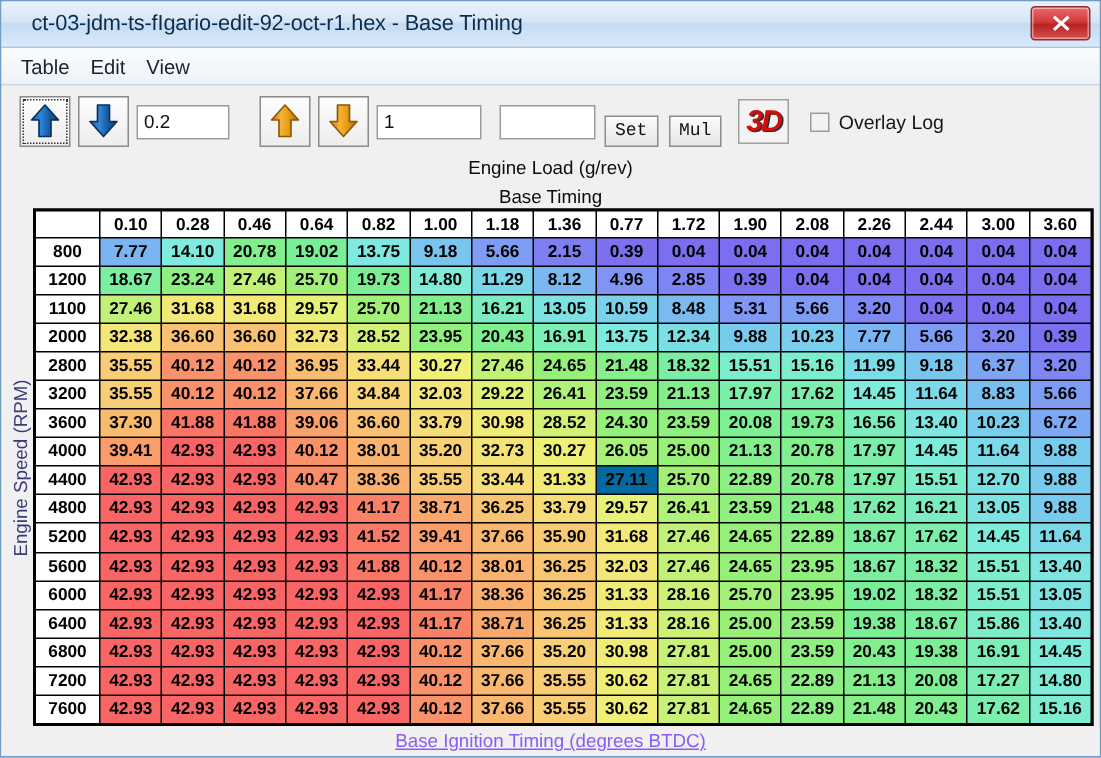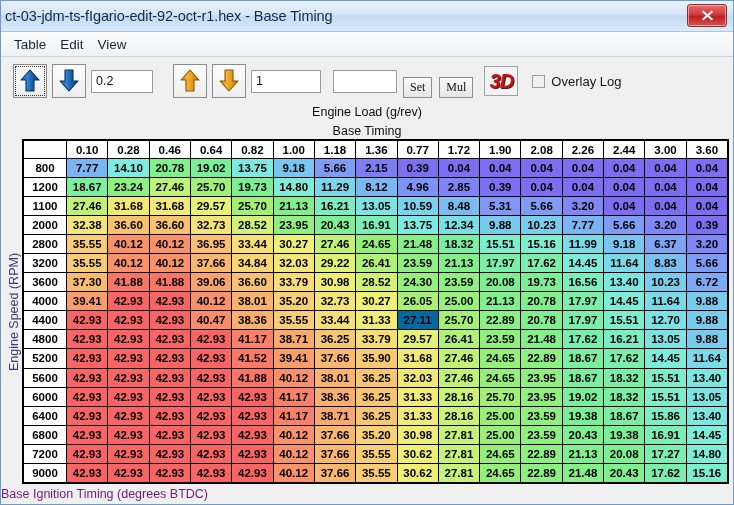--- a/index.html
+++ b/index.html
@@ -32,21 +32,21 @@
   #title-bar {
     position: relative;
     height: 30px;
     flex: 0 0 30px;
     background: linear-gradient(to bottom, #e8f1fb 0%, #d6e6f7 45%, #c3dbf2 50%, #dbeafb 100%);
     border-bottom: 1px solid #a9c6e2;
     display: flex;
     align-items: center;
   }
   #title-text {
-    padding-left: 4px;
+    padding-left: 20px;
     font-size: 14.5px;
     color: #0b2d4d;
     letter-spacing: -0.1px;
     white-space: nowrap;
   }
   #close-button {
     position: absolute;
     right: 6px;
     top: 3px;
     width: 38px;
@@ -122,21 +122,21 @@
   }
   #step-input { width: 62px; }
   #mul-input  { width: 70px; }
   #set-input  { width: 64px; margin-left: 6px; }
 
   .txt-btn {
     height: 21px;
     box-sizing: border-box;
     border: 1px solid #8d8d8d;
     background: linear-gradient(to bottom, #fbfbfb 0%, #e6e6e6 100%);
-    font-family: Liberation Serif, serif;
+    font-family: Liberation Mono, monospace;
     font-size: 12px;
     color: #111;
     padding: 0 6px;
     line-height: 19px;
     cursor: pointer;
     margin-right: 7px;
     white-space: nowrap;
     margin-top: 12px;
   }
   #btn-3d {
@@ -259,24 +259,26 @@
   }
   th.row-head {
     background: #ffffff;
     width: 40px;
   }
   col.rowhead-col { width: 40px; }
 
   #bottom-label {
     flex: 0 0 20px;
     height: 20px;
+    text-align: center;
     font-size: 12.5px;
-    color: #701a75;
+    color: #8b5cf6;
     line-height: 20px;
     background: #f0f0f0;
+    text-decoration: underline;
   }
 </style>
 </head>
 <body>
 
 <div id="app-window">
 
   <div id="title-bar">
     <div id="title-text">ct-03-jdm-ts-fIgario-edit-92-oct-r1.hex - Base Timing</div>
     <div id="close-button">
@@ -712,21 +714,21 @@
               <td style="background: rgb(239, 239, 118);">30.62</td>
               <td style="background: rgb(199, 241, 119);">27.81</td>
               <td style="background: rgb(149, 240, 121);">24.65</td>
               <td style="background: rgb(140, 240, 131);">22.89</td>
               <td style="background: rgb(131, 239, 140);">21.13</td>
               <td style="background: rgb(126, 239, 146);">20.08</td>
               <td style="background: rgb(124, 238, 179);">17.27</td>
               <td style="background: rgb(126, 236, 214);">14.80</td>
             </tr>
             <tr>
-              <th class="row-head">9000</th>
+              <th class="row-head">7600</th>
               <td style="background: rgb(249, 100, 100);">42.93</td>
               <td style="background: rgb(249, 100, 100);">42.93</td>
               <td style="background: rgb(249, 100, 100);">42.93</td>
               <td style="background: rgb(249, 100, 100);">42.93</td>
               <td style="background: rgb(249, 100, 100);">42.93</td>
               <td style="background: rgb(249, 146, 106);">40.12</td>
               <td style="background: rgb(249, 183, 111);">37.66</td>
               <td style="background: rgb(248, 205, 117);">35.55</td>
               <td style="background: rgb(239, 239, 118);">30.62</td>
               <td style="background: rgb(199, 241, 119);">27.81</td>

